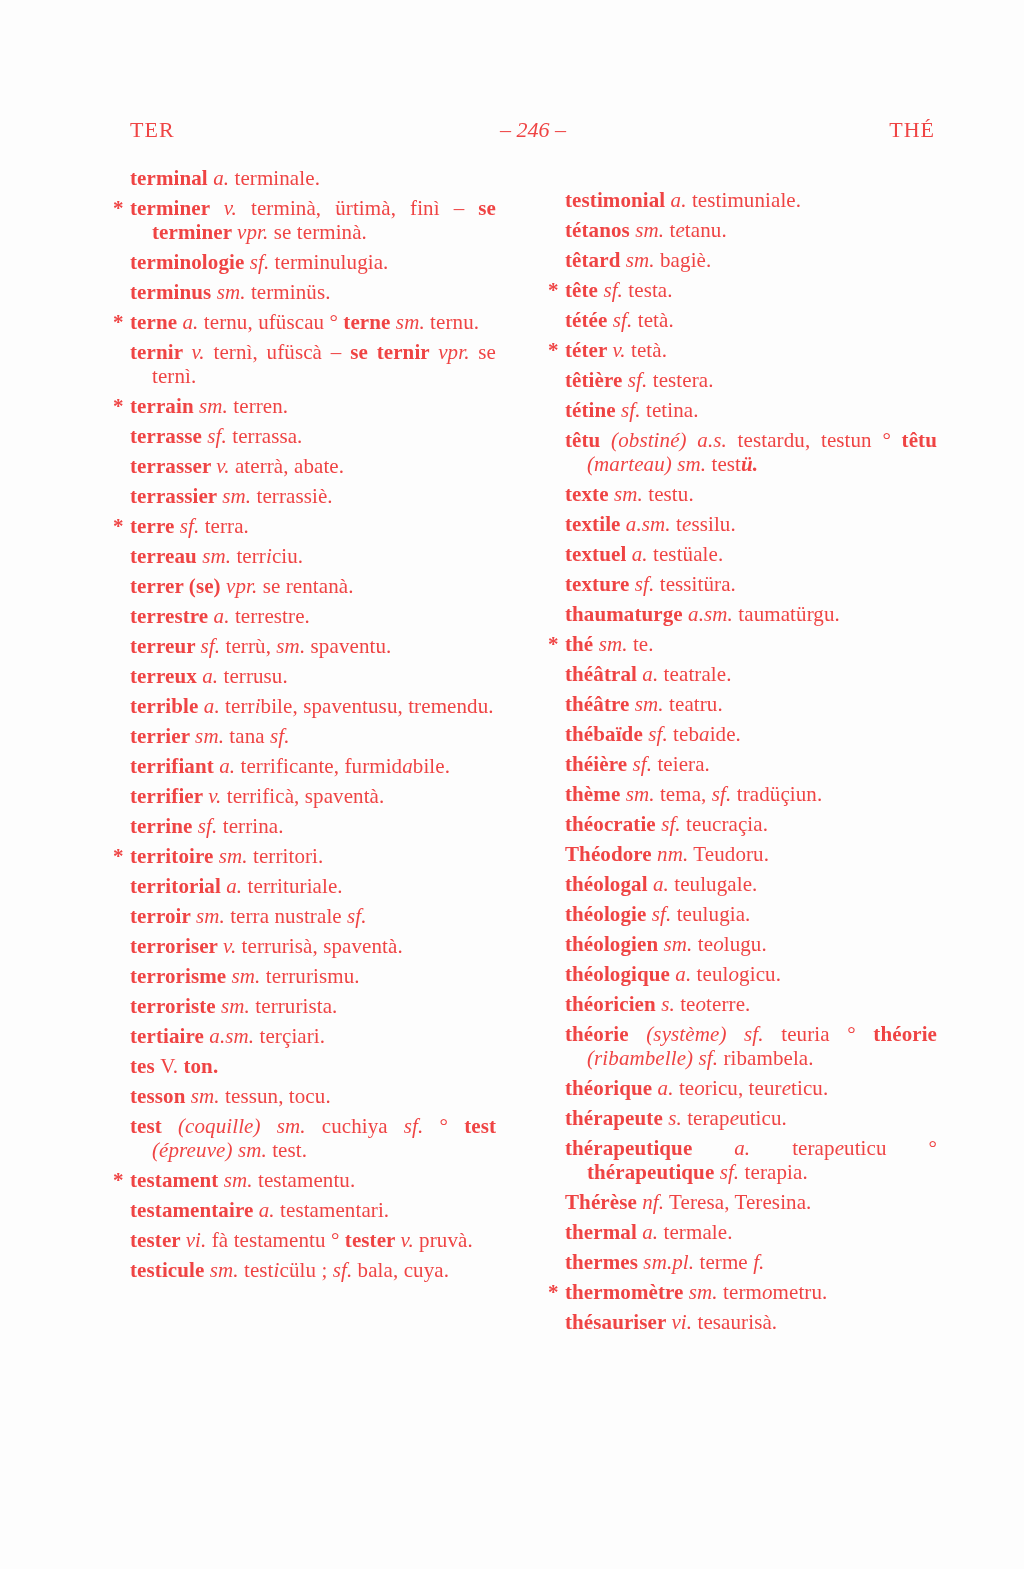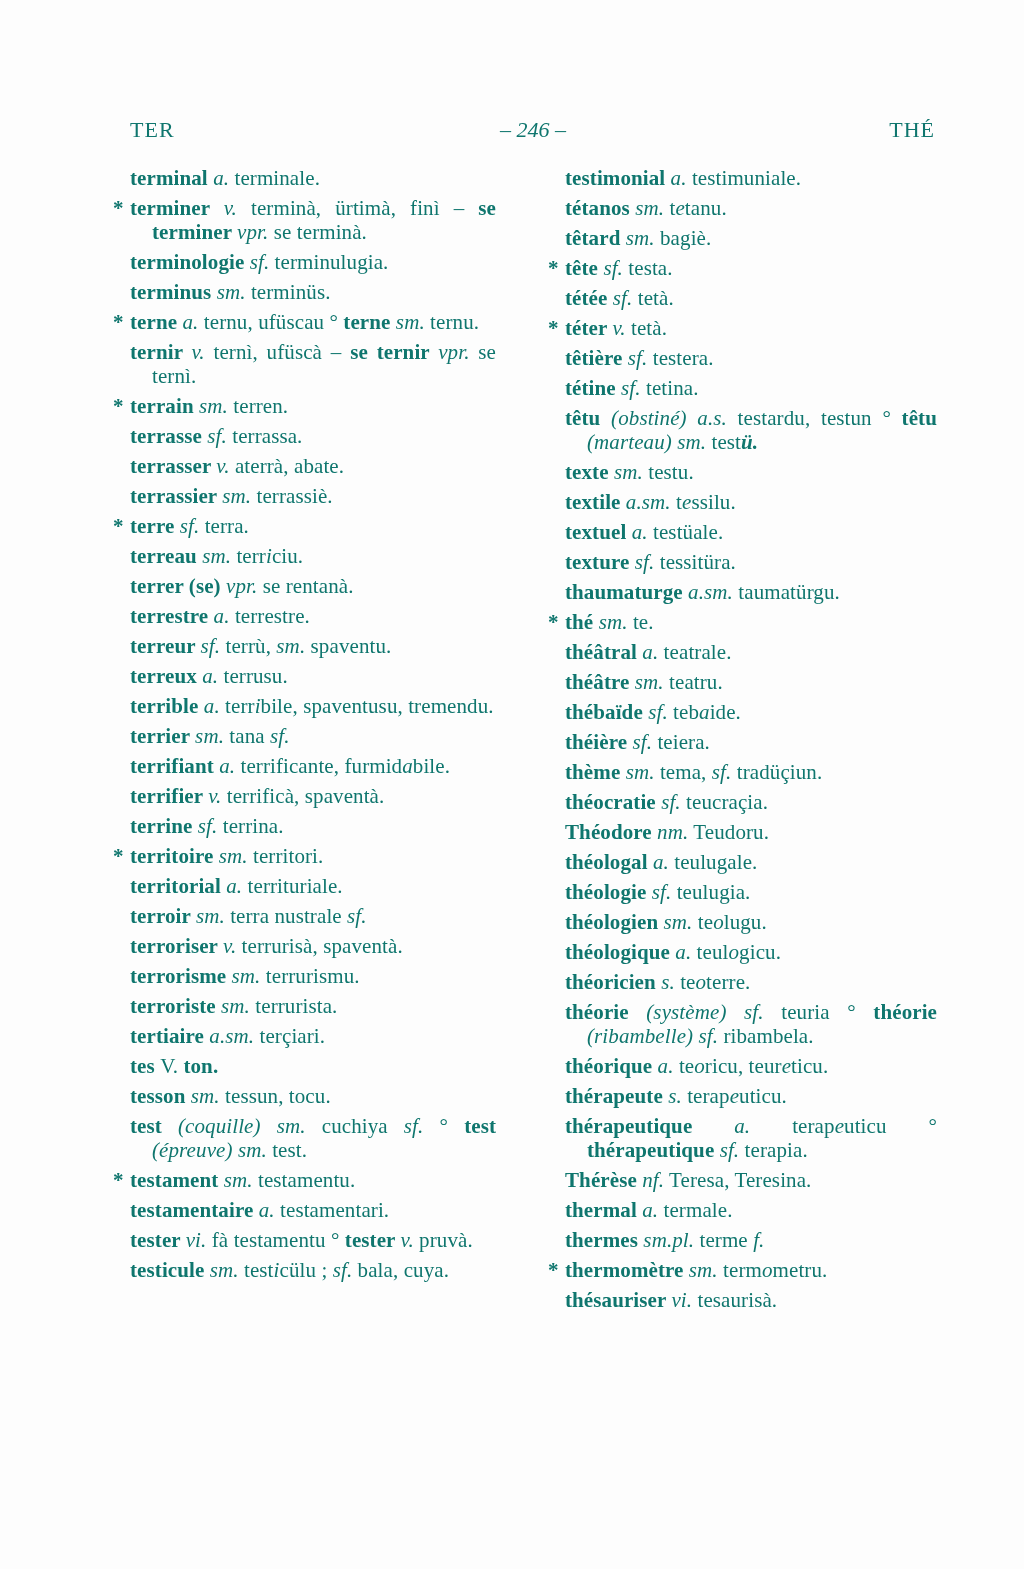--- a/index.html
+++ b/index.html
@@ -49,20 +49,21 @@
     position: absolute;
     top: 166px;
   }
   .column-left {
     left: 130px;
     width: 366px;
   }
   .column-right {
     left: 565px;
     width: 372px;
+    margin-top: 22px;
   }
   .entry {
     position: relative;
     margin: 6px 0 0 0;
     font-size: 21px;
     line-height: 24px;
     text-align: justify;
     padding-left: 22px;
     text-indent: -22px;
     letter-spacing: 0.1px;
@@ -78,21 +79,21 @@
     font-weight: bold;
   }
   .seg-b { font-weight: bold; }
   .seg-i { font-style: italic; }
   .seg-bi { font-weight: bold; font-style: italic; }
   .seg-n { }
 </style>
 </head>
 <body>
 
-<div class="page" style="background: rgb(253, 253, 253); color: #0f766e;">
+<div class="page" style="background: rgb(253, 253, 253); color: #ef4444;">
   <div class="page-header">
     <span class="header-left">TER</span>
     <span class="header-center">– 246 –</span>
     <span class="header-right">THÉ</span>
   </div>
   <div class="column column-left">
       <p class="entry"><span class="seg-b">terminal </span><span class="seg-i">a.</span><span class="seg-n"> terminale.</span></p>
       <p class="entry"><span class="star">*</span><span class="seg-b">terminer </span><span class="seg-i">v.</span><span class="seg-n"> terminà, ürtimà, finì – </span><span class="seg-b">se terminer </span><span class="seg-i">vpr.</span><span class="seg-n"> se terminà.</span></p>
       <p class="entry"><span class="seg-b">terminologie </span><span class="seg-i">sf.</span><span class="seg-n"> terminulugia.</span></p>
       <p class="entry"><span class="seg-b">terminus </span><span class="seg-i">sm.</span><span class="seg-n"> terminüs.</span></p>

